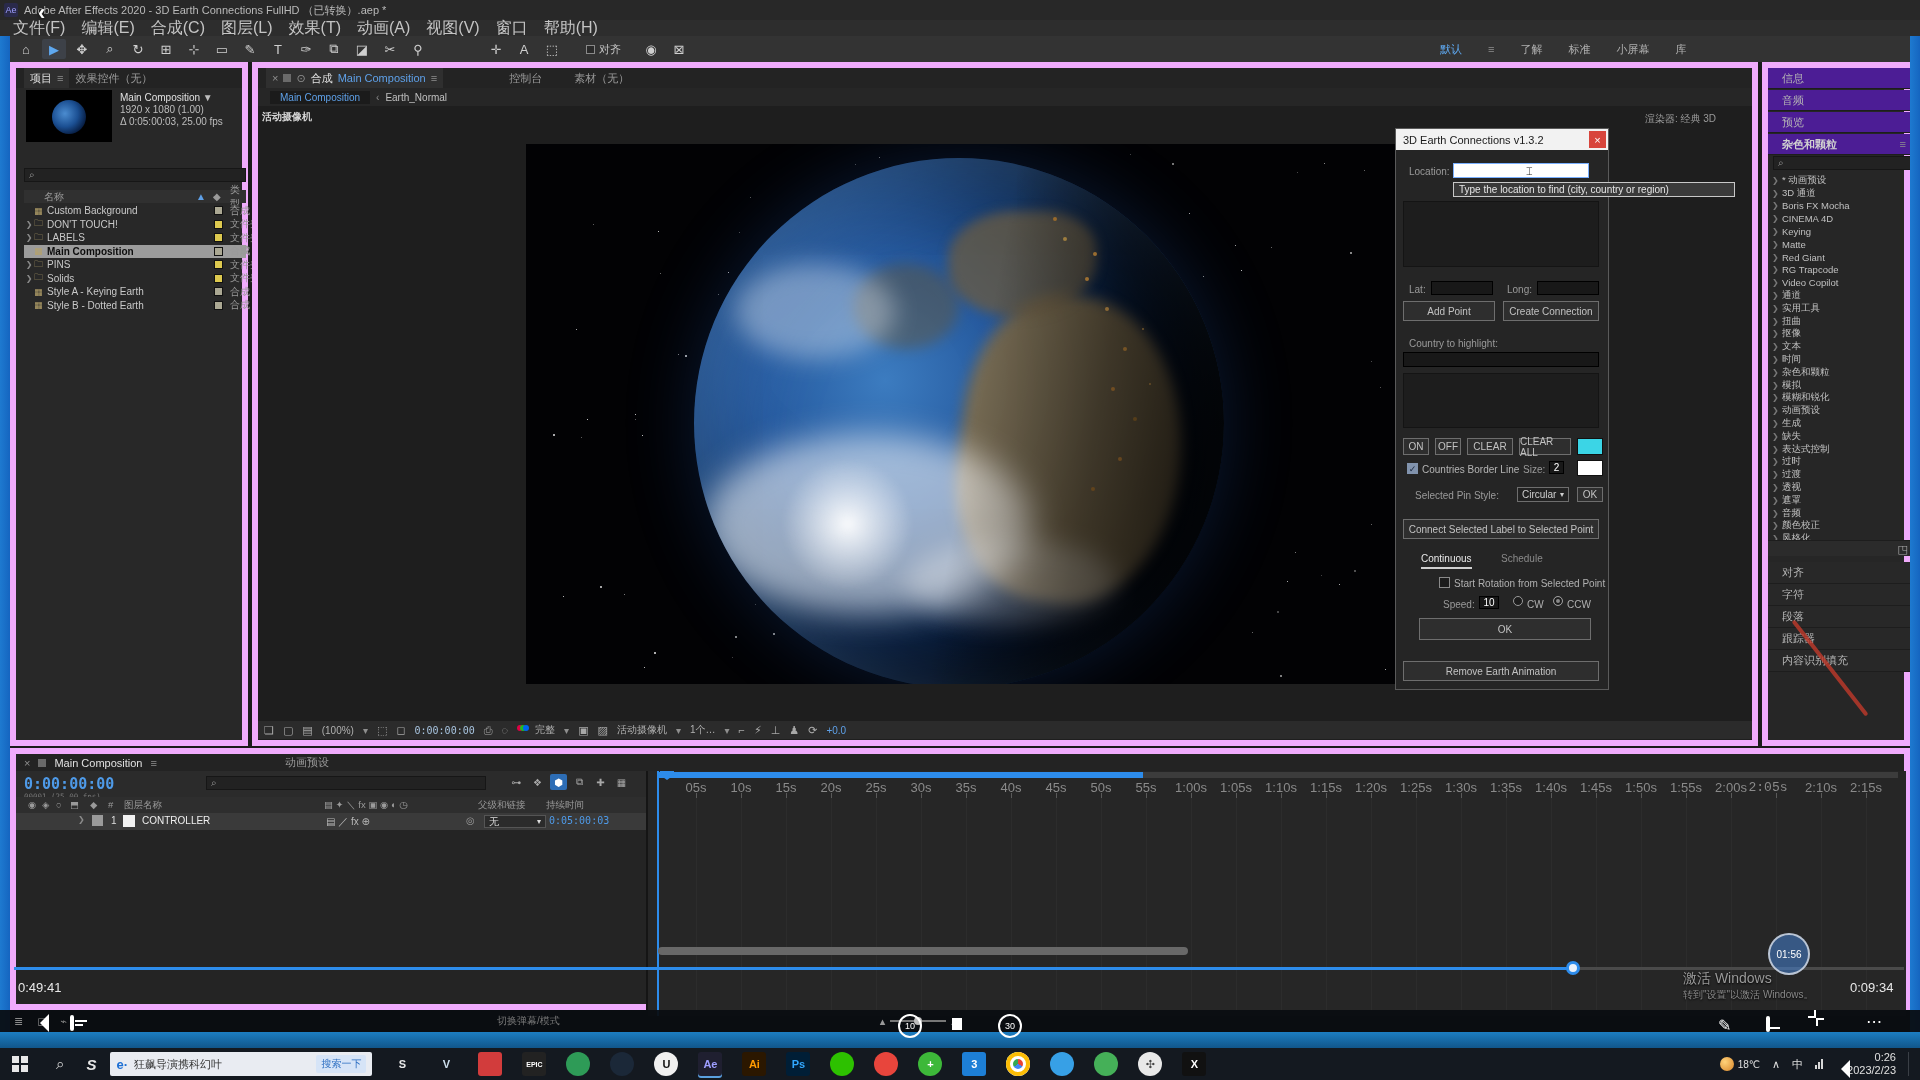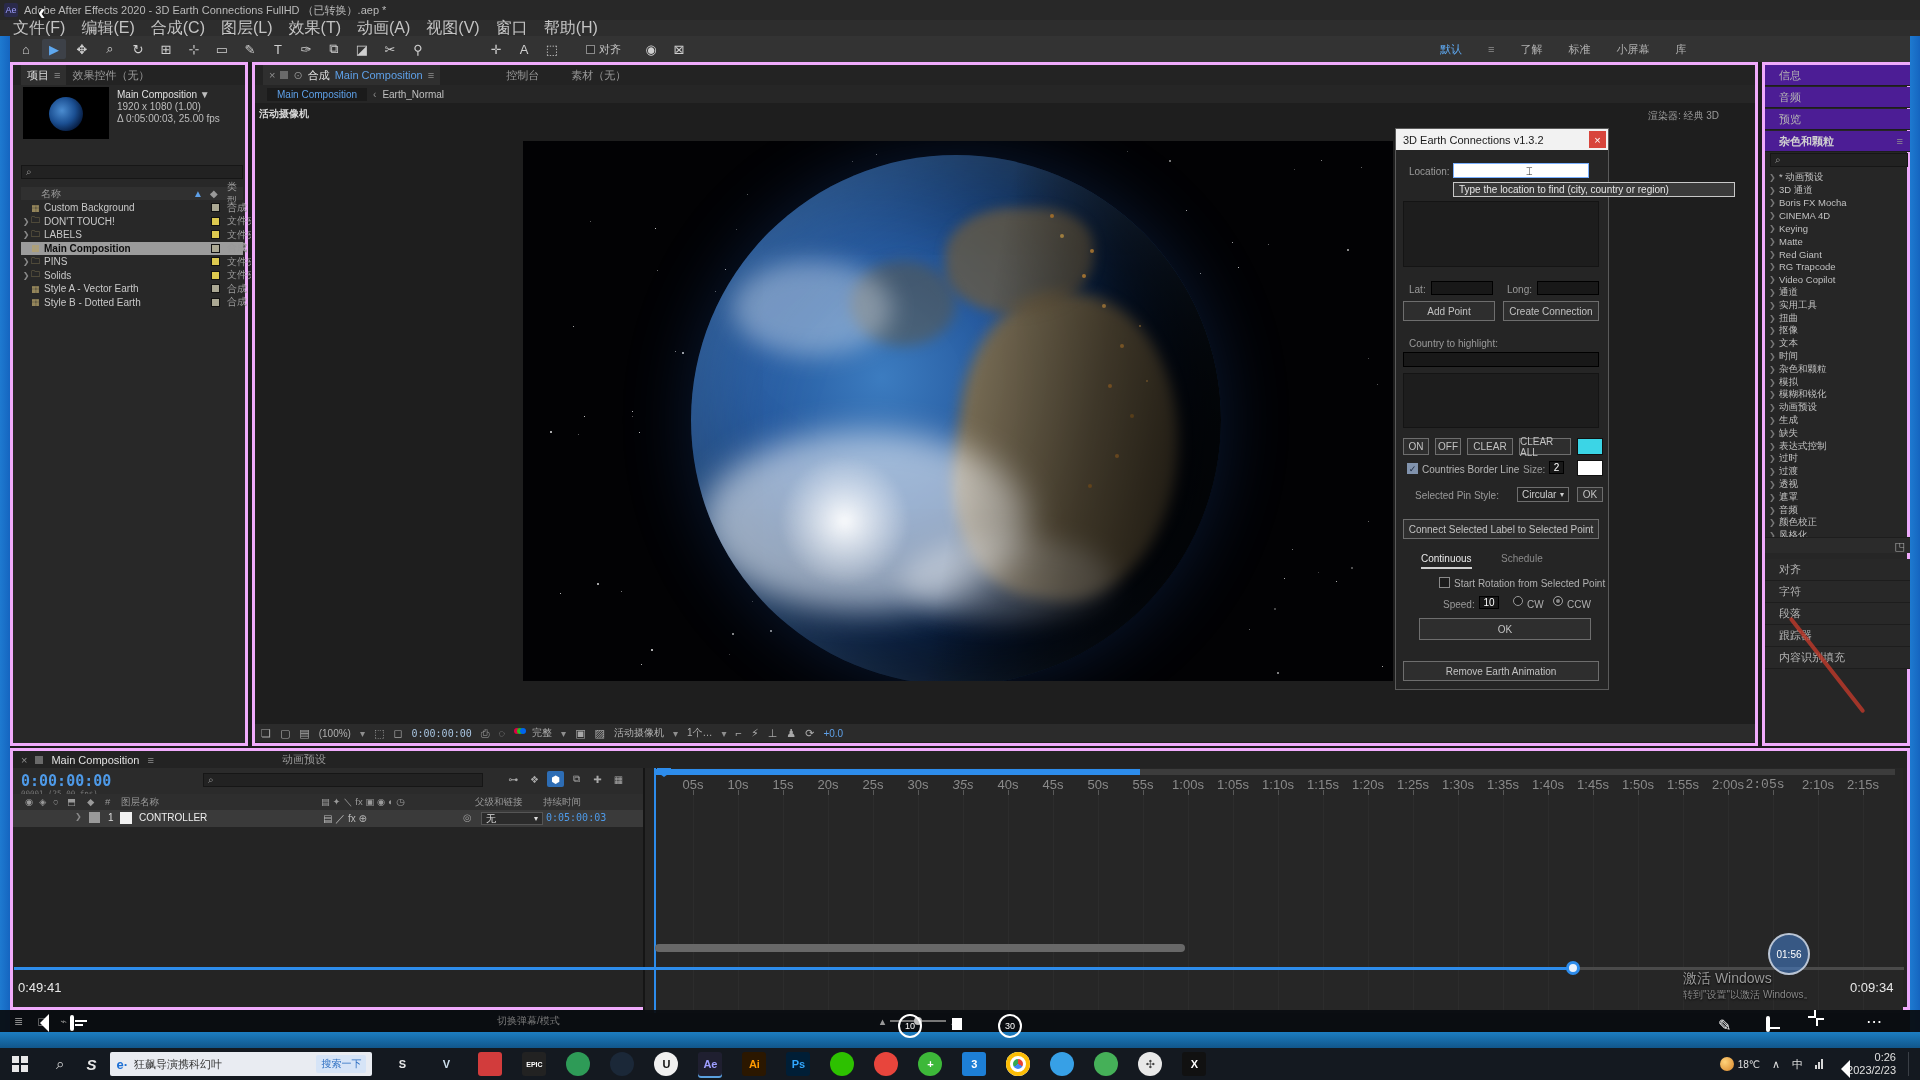--- a/index.html
+++ b/index.html
@@ -20,21 +20,21 @@
 .tool.active{color:#5ea8f0;background:#3d4148}
 .tb-gap{width:46px}
 #snap-wrap{display:flex;align-items:center;gap:4px;margin-left:18px;color:#c4c4c4}
 .mini-cb{width:9px;height:9px;border:1px solid #8a8a8a;background:#2a2a2a;display:inline-block}
 #ws-tabs{left:1440px;top:36px;height:26px;display:flex;align-items:center;gap:26px;z-index:2}
 .ws-tab{color:#b0b0b0;font-size:11px}
 .ws-tab.active{color:#5ea8f0}
 
 .blue-strip{top:36px;width:10px;height:1012px;background:linear-gradient(90deg,#1e7ad0,#1565c0);z-index:30}
 
-.panel{background:#282828;border:3px solid #f0abfc}
+.panel{background:#282828;border:6px solid #f0abfc}
 .tabstrip{background:#232323;display:flex;align-items:center;height:20px;gap:6px;padding:0 8px;color:#999}
 .ptab-active{color:#e0e0e0;background:#2f2f2f;height:20px;display:flex;align-items:center;padding:0 6px;gap:5px}
 .dim{color:#8f8f8f}
 
 #project{left:10px;top:62px;width:238px;height:684px}
 #proj-thumb{left:10px;top:22px;width:86px;height:52px;background:#000;overflow:hidden}
 .mini-earth{position:absolute;left:26px;top:10px;width:34px;height:34px;border-radius:50%;background:radial-gradient(circle at 38% 40%,#4b8cd0 0%,#1b4f92 45%,#071d42 75%,#02091a 100%)}
 #proj-info{left:104px;top:24px;line-height:12px;font-size:10px;color:#bdbdbd}
 .searchbox{background:#222;border:1px solid #161616;color:#9a9a9a;height:14px;display:flex;align-items:center;padding:0 4px;font-size:10px;gap:3px}
 #proj-header{left:8px;top:122px;width:222px;height:13px;background:#303030;color:#9a9a9a;font-size:10px;display:flex;align-items:center}
@@ -303,21 +303,21 @@
         <div class="prow">
           <span class="exp">❯</span>
           <span class="ric">🗀</span>
           <span>Solids</span>
           <span class="swatch" style="background: rgb(221, 201, 79);"></span>
           <span class="ptype">文件夹</span>
         </div>
         <div class="prow">
           <span class="exp"></span>
           <span class="ric">▦</span>
-          <span>Style A - Vector Earth</span>
+          <span>Style A - Keying Earth</span>
           <span class="swatch" style="background: rgb(171, 168, 147);"></span>
           <span class="ptype">合成</span>
         </div>
         <div class="prow">
           <span class="exp"></span>
           <span class="ric">▦</span>
           <span>Style B - Dotted Earth</span>
           <span class="swatch" style="background: rgb(171, 168, 147);"></span>
           <span class="ptype">合成</span>
         </div>
@@ -697,21 +697,21 @@
           <span class="rgrid" style="left: 138px;"></span>
           <span class="rlab" style="left: 183px;">20s</span>
           <span class="rtick" style="left: 183px;"></span>
           <span class="rgrid" style="left: 183px;"></span>
           <span class="rlab" style="left: 228px;">25s</span>
           <span class="rtick" style="left: 228px;"></span>
           <span class="rgrid" style="left: 228px;"></span>
           <span class="rlab" style="left: 273px;">30s</span>
           <span class="rtick" style="left: 273px;"></span>
           <span class="rgrid" style="left: 273px;"></span>
-          <span class="rlab" style="left: 318px; font-style: italic;">35s</span>
+          <span class="rlab" style="left: 318px;">35s</span>
           <span class="rtick" style="left: 318px;"></span>
           <span class="rgrid" style="left: 318px;"></span>
           <span class="rlab" style="left: 363px;">40s</span>
           <span class="rtick" style="left: 363px;"></span>
           <span class="rgrid" style="left: 363px;"></span>
           <span class="rlab" style="left: 408px;">45s</span>
           <span class="rtick" style="left: 408px;"></span>
           <span class="rgrid" style="left: 408px;"></span>
           <span class="rlab" style="left: 453px;">50s</span>
           <span class="rtick" style="left: 453px;"></span>

